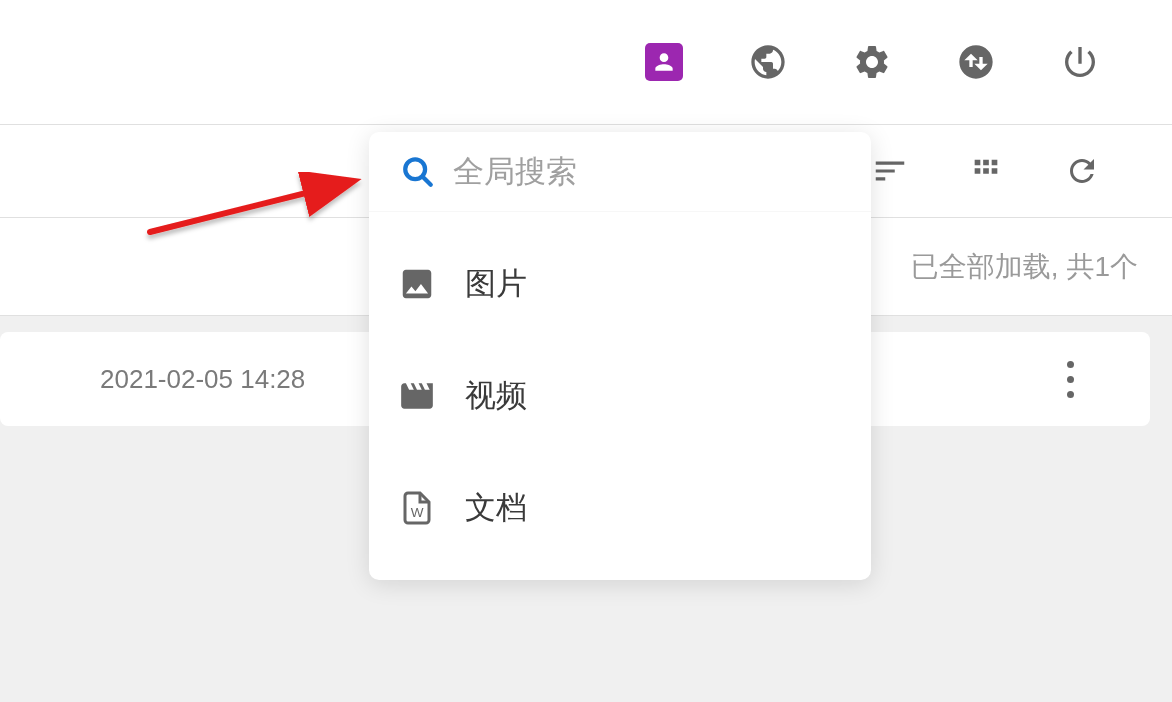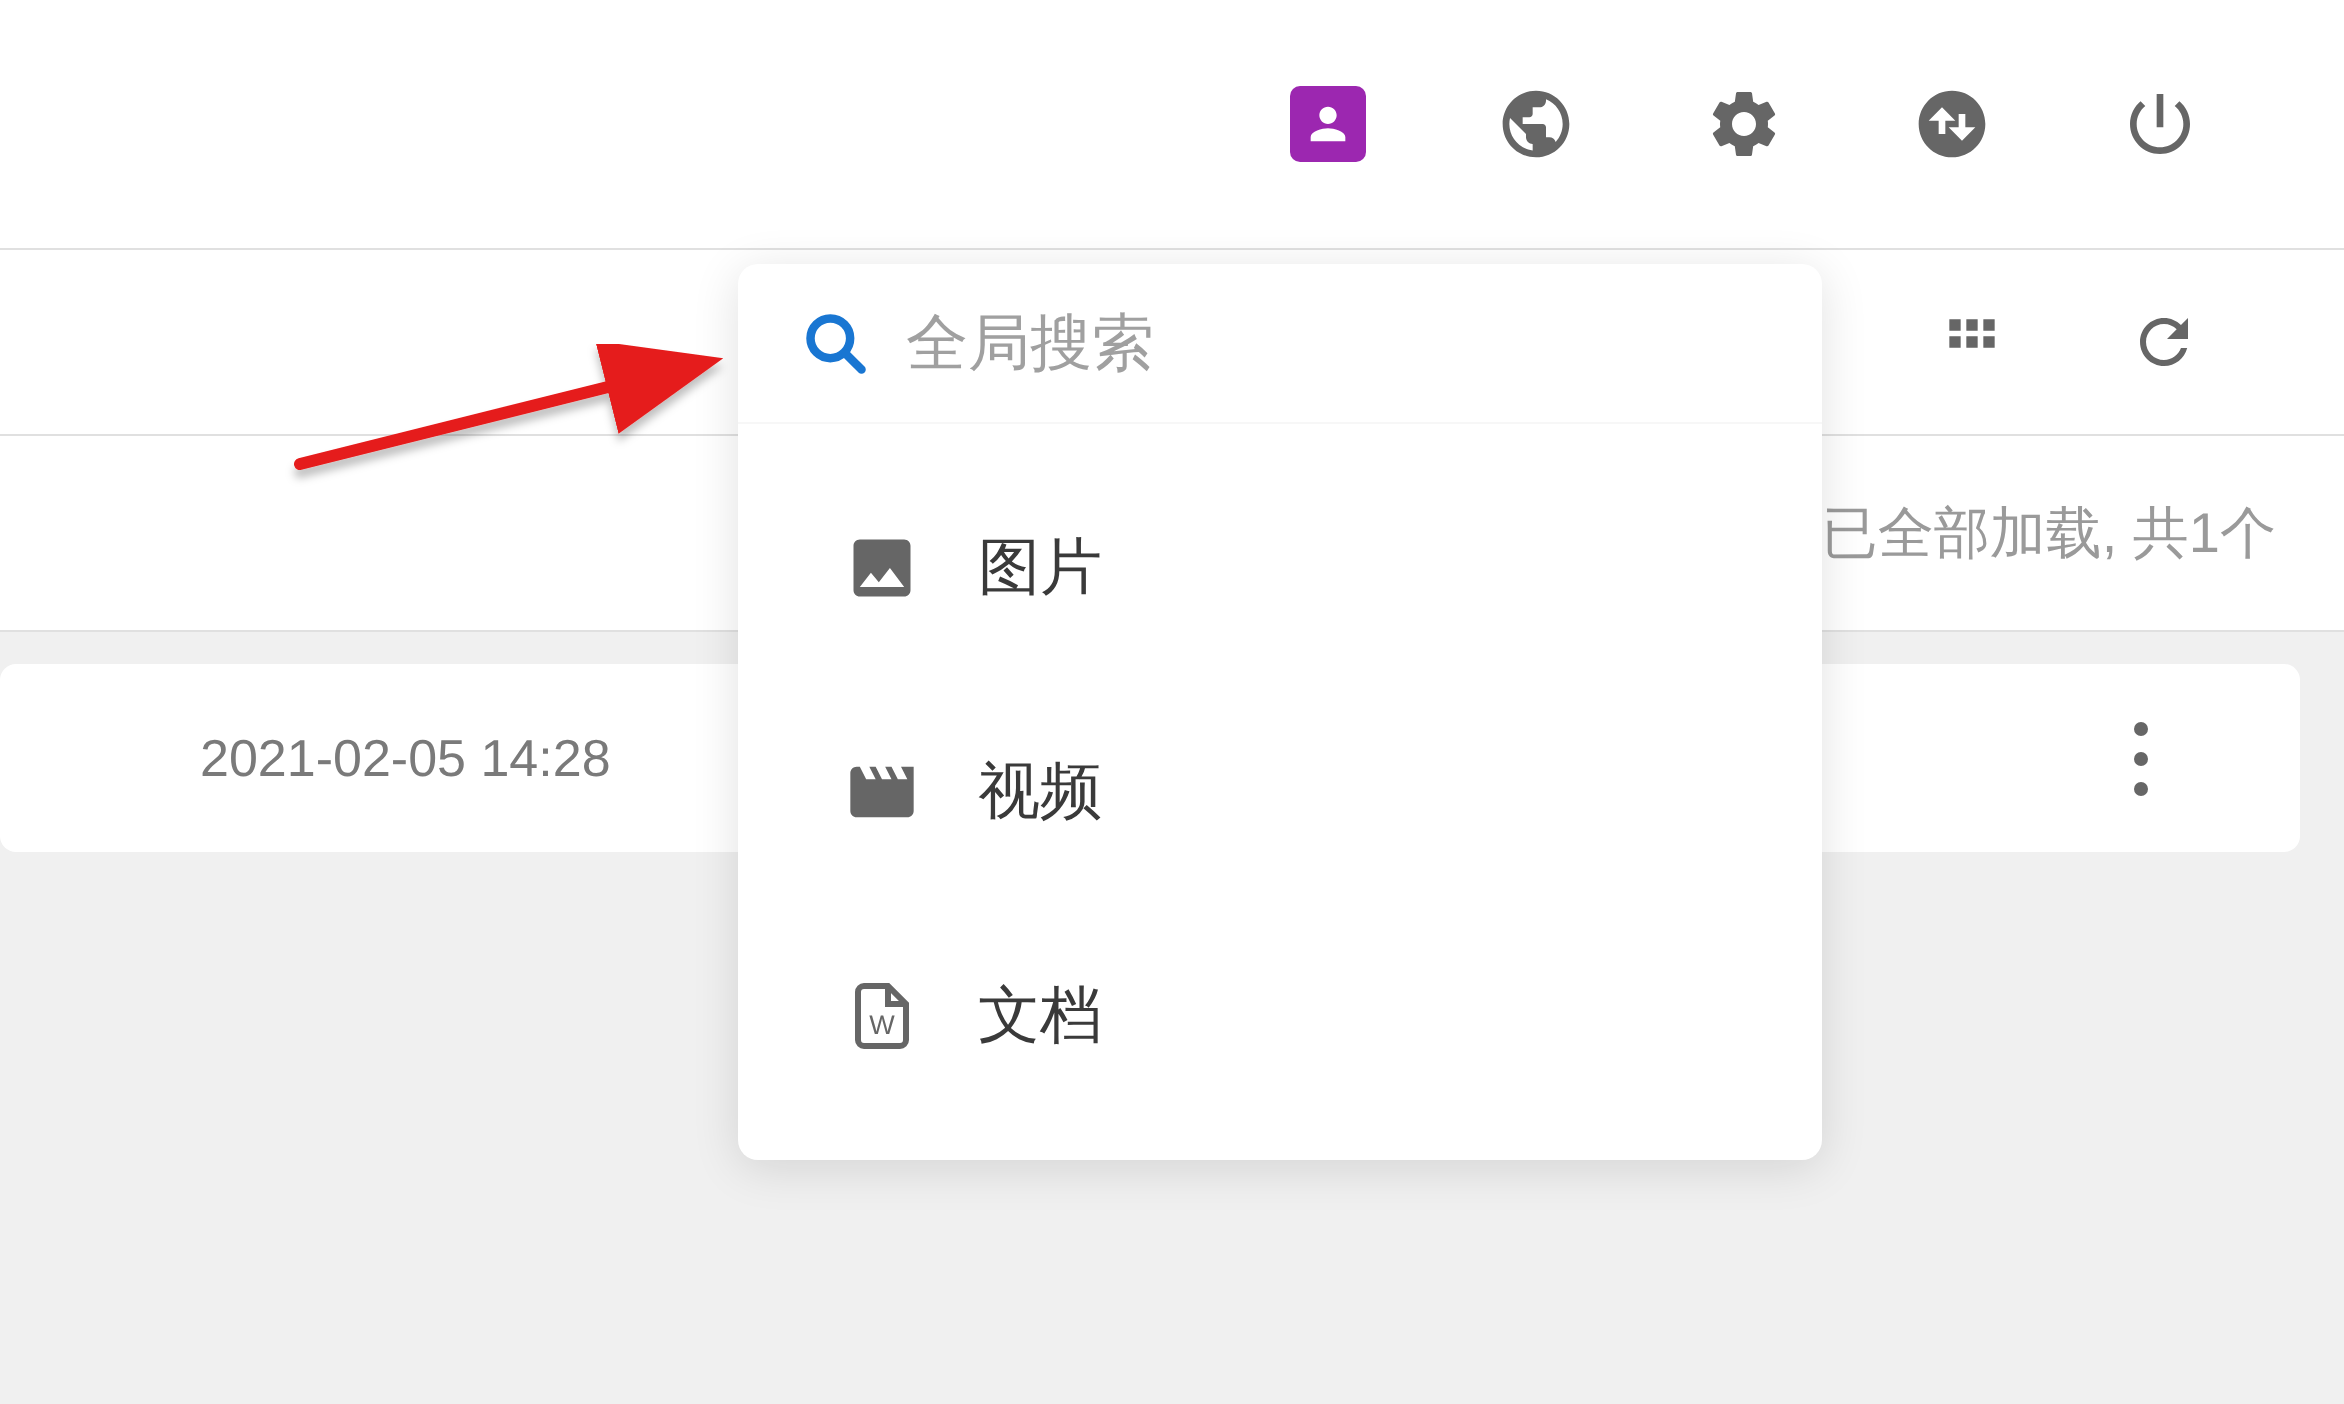--- a/index.html
+++ b/index.html
@@ -103,21 +103,21 @@
       width: 7px;
       height: 7px;
       background: #666;
       border-radius: 50%;
     }
     
     .search-panel {
       position: absolute;
       top: 132px;
       left: 369px;
-      width: 542px;
+      width: 502px;
       background: #ffffff;
       border-radius: 10px;
       box-shadow: 0 4px 24px rgba(0,0,0,0.12);
       z-index: 100;
     }
     .search-header {
       height: 80px;
       display: flex;
       align-items: center;
       padding: 0 32px;
@@ -139,21 +139,21 @@
     .search-input::placeholder {
       color: #a0a0a0;
     }
     .search-categories {
       padding: 16px 0 16px 0;
     }
     .category-item {
       height: 112px;
       display: flex;
       align-items: center;
-      padding-left: 52px;
+      padding-left: 28px;
       gap: 28px;
       cursor: pointer;
     }
     .category-icon {
       width: 40px;
       height: 40px;
       display: flex;
       align-items: center;
       justify-content: center;
     }

